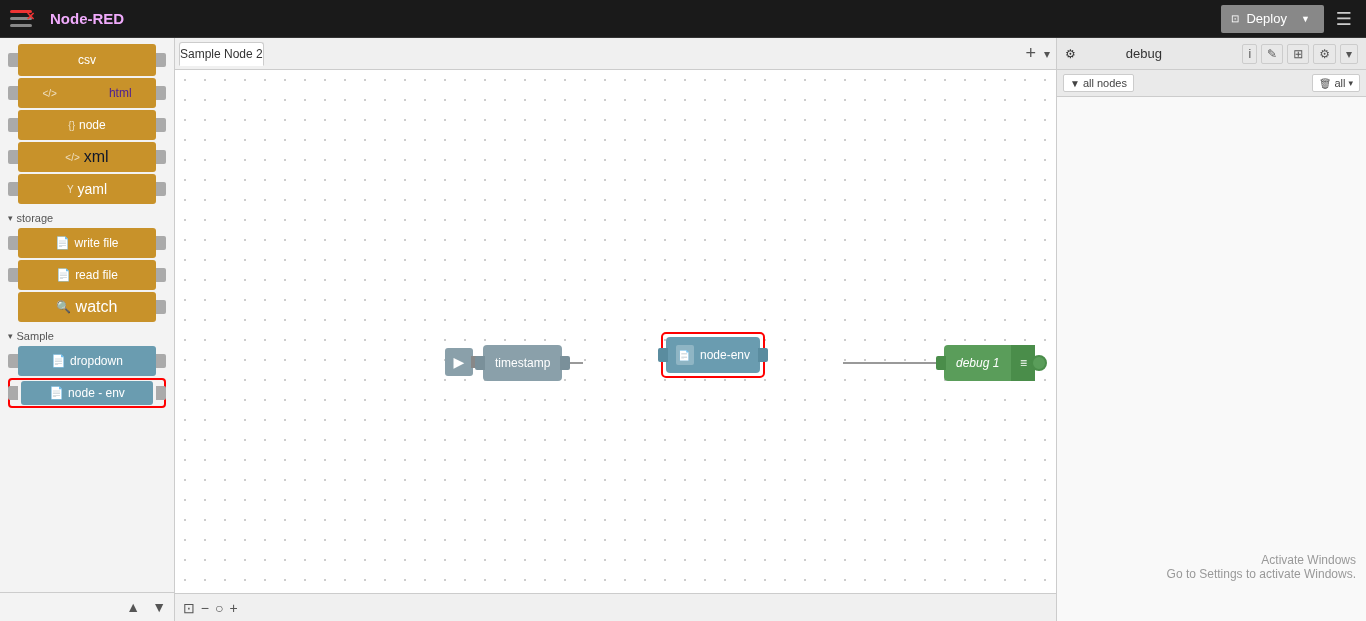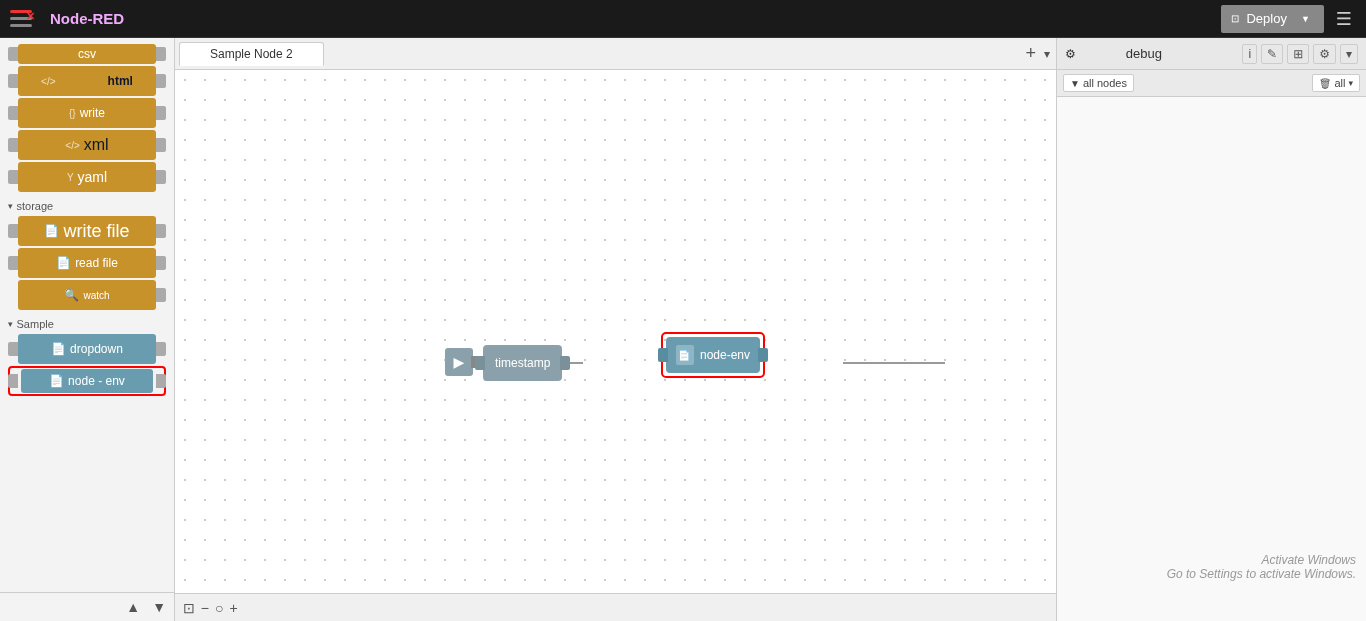--- a/index.html
+++ b/index.html
@@ -49,21 +49,21 @@
       align-items: center;
     }
 
     
     #canvas-area { flex: 1; display: flex; flex-direction: column; overflow: hidden; }
     #tab-bar {
       display: flex; align-items: center; background: #f0f0f0;
       border-bottom: 1px solid #ccc; height: 32px; padding: 0 4px;
     }
     .tab {
-      padding: 4px 30px; background: #e0e0e0; border: 1px solid #ccc;
+      padding: 4px 0; background: #e0e0e0; border: 1px solid #ccc;
       border-bottom: none; border-radius: 3px 3px 0 0; font-size: 12px;
       cursor: pointer; color: #333; margin-right: 2px;
     }
     .tab.active { background: #fff; border-bottom: 1px solid #fff; margin-bottom: -1px; }
     #tab-actions { margin-left: auto; display: flex; gap: 4px; }
     .tab-action-btn { background: none; border: none; cursor: pointer; color: #666; font-size: 16px; padding: 2px; }
 
     #canvas-wrapper { flex: 1; overflow: auto; background: #fff; position: relative; }
     #canvas {
       width: 1800px; height: 1200px;
@@ -99,21 +99,21 @@
       display: flex; align-items: center; gap: 3px;
       background: #fff; border: 1px solid #ccc; border-radius: 2px;
       padding: 2px 6px; cursor: pointer; font-size: 11px; color: #444;
     }
     .clear-btn {
       display: flex; align-items: center; gap: 3px;
       background: #fff; border: 1px solid #ccc; border-radius: 2px;
       padding: 2px 6px; cursor: pointer; font-size: 11px; color: #444;
     }
 
-    #debug-content { flex: 1; overflow-y: auto; background: #f9f9f9; padding: 8px; font-style: italic; }
+    #debug-content { flex: 1; overflow-y: auto; background: #f9f9f9; padding: 8px; }
 
     
     #node-list::-webkit-scrollbar { width: 6px; }
     #node-list::-webkit-scrollbar-track { background: #e0e0e0; }
     #node-list::-webkit-scrollbar-thumb { background: #aaa; border-radius: 3px; }
 
     #canvas-wrapper::-webkit-scrollbar { width: 10px; height: 10px; }
     #canvas-wrapper::-webkit-scrollbar-track { background: #e0e0e0; }
     #canvas-wrapper::-webkit-scrollbar-thumb { background: #aaa; border-radius: 3px; }
   </style>
@@ -141,40 +141,40 @@
     </button>
     <span id="menu-btn" style="color:#ccc;font-size:18px;cursor:pointer;padding:4px;">☰</span>
   </div>
 </div>
 
 <div id="main">
 
   <div id="sidebar">
     <div id="node-list">
 
-      <div style="display:flex;align-items:center;margin:2px 8px;border-radius:4px;cursor:pointer;height:20px;position:relative;">
+      <div style="display:flex;align-items:center;margin:2px 8px;border-radius:4px;cursor:pointer;height:32px;position:relative;">
         <div style="width:10px;height:14px;background:#aaa;border-radius:2px 0 0 2px;position:absolute;left:0;top:50%;transform:translateY(-50%);"></div>
         <div style="flex:1;display:flex;align-items:center;justify-content:center;background:#c8922a;border-radius:3px;height:100%;margin:0 10px;">
           <span style="font-size:12px;color:#fff;font-weight:500;">csv</span>
         </div>
         <div style="width:10px;height:14px;background:#aaa;border-radius:0 2px 2px 0;position:absolute;right:0;top:50%;transform:translateY(-50%);"></div>
       </div>
       <div style="display:flex;align-items:center;margin:2px 8px;border-radius:3px;cursor:pointer;height:30px;position:relative;">
         <div style="width:10px;height:14px;background:#aaa;border-radius:2px 0 0 2px;position:absolute;left:0;top:50%;transform:translateY(-50%);"></div>
         <div style="flex:1;display:flex;align-items:center;justify-content:center;background:#c8922a;border-radius:3px;height:100%;margin:0 10px;">
           <span style="font-size:10px;color:rgba(255,255,255,0.7);margin-right:4px;">&lt;/&gt;</span>
-          <span style="font-size:12px;color:#0f172a;font-weight:700;margin-left:48px;">html</span>
+          <span style="font-size:12px;color:#4c1d95;font-weight:400;margin-left:48px;">html</span>
         </div>
         <div style="width:10px;height:14px;background:#aaa;border-radius:0 2px 2px 0;position:absolute;right:0;top:50%;transform:translateY(-50%);"></div>
       </div>
       <div style="display:flex;align-items:center;margin:2px 8px;border-radius:3px;cursor:pointer;height:30px;position:relative;">
         <div style="width:10px;height:14px;background:#aaa;border-radius:2px 0 0 2px;position:absolute;left:0;top:50%;transform:translateY(-50%);"></div>
         <div style="flex:1;display:flex;align-items:center;justify-content:center;background:#c8922a;border-radius:3px;height:100%;margin:0 10px;">
           <span style="font-size:10px;color:rgba(255,255,255,0.7);margin-right:4px;">{}</span>
-          <span style="font-size:12px;color:#fff;font-weight:500;">write</span>
+          <span style="font-size:12px;color:#fff;font-weight:500;">node</span>
         </div>
         <div style="width:10px;height:14px;background:#aaa;border-radius:0 2px 2px 0;position:absolute;right:0;top:50%;transform:translateY(-50%);"></div>
       </div>
       <div style="display:flex;align-items:center;margin:2px 8px;border-radius:3px;cursor:pointer;height:30px;position:relative;">
         <div style="width:10px;height:14px;background:#aaa;border-radius:2px 0 0 2px;position:absolute;left:0;top:50%;transform:translateY(-50%);"></div>
         <div style="flex:1;display:flex;align-items:center;justify-content:center;background:#c8922a;border-radius:3px;height:100%;margin:0 10px;">
           <span style="font-size:10px;color:rgba(255,255,255,0.7);margin-right:4px;">&lt;/&gt;</span>
           <span style="font-size:16px;color:#0f172a;font-weight:500;">xml</span>
         </div>
         <div style="width:10px;height:14px;background:#aaa;border-radius:0 2px 2px 0;position:absolute;right:0;top:50%;transform:translateY(-50%);"></div>
@@ -190,38 +190,38 @@
 
       <div style="padding:6px 8px 2px;font-size:11px;color:#555;cursor:pointer;display:flex;align-items:center;gap:4px;">
         <span style="font-size:9px;">▾</span>
         <span>storage</span>
       </div>
 
       <div style="display:flex;align-items:center;margin:2px 8px;border-radius:3px;cursor:pointer;height:30px;position:relative;">
         <div style="width:10px;height:14px;background:#aaa;border-radius:2px 0 0 2px;position:absolute;left:0;top:50%;transform:translateY(-50%);"></div>
         <div style="flex:1;display:flex;align-items:center;justify-content:center;background:#c8922a;border-radius:3px;height:100%;margin:0 10px;gap:4px;">
           <span style="font-size:12px;">📄</span>
-          <span style="font-size:18px;color:#fff;font-weight:500;">write file</span>
+          <span style="font-size:12px;color:#fff;font-weight:500;">write file</span>
         </div>
         <div style="width:10px;height:14px;background:#aaa;border-radius:0 2px 2px 0;position:absolute;right:0;top:50%;transform:translateY(-50%);"></div>
       </div>
 
       <div style="display:flex;align-items:center;margin:2px 8px;border-radius:3px;cursor:pointer;height:30px;position:relative;">
         <div style="width:10px;height:14px;background:#aaa;border-radius:2px 0 0 2px;position:absolute;left:0;top:50%;transform:translateY(-50%);"></div>
         <div style="flex:1;display:flex;align-items:center;justify-content:center;background:#c8922a;border-radius:3px;height:100%;margin:0 10px;gap:4px;">
           <span style="font-size:12px;">📄</span>
           <span style="font-size:12px;color:#fff;font-weight:500;">read file</span>
         </div>
         <div style="width:10px;height:14px;background:#aaa;border-radius:0 2px 2px 0;position:absolute;right:0;top:50%;transform:translateY(-50%);"></div>
       </div>
 
       <div style="display:flex;align-items:center;margin:2px 8px;border-radius:3px;cursor:pointer;height:30px;position:relative;">
         <div style="flex:1;display:flex;align-items:center;justify-content:center;background:#c8922a;border-radius:3px;height:100%;margin:0 10px;gap:4px;">
           <span style="font-size:12px;">🔍</span>
-          <span style="font-size:10px;color:#fff;font-weight:500;">watch</span>
+          <span style="font-size:16px;color:#fff;font-weight:500;">watch</span>
         </div>
         <div style="width:10px;height:14px;background:#aaa;border-radius:0 2px 2px 0;position:absolute;right:0;top:50%;transform:translateY(-50%);"></div>
       </div>
 
       <div style="padding:6px 8px 2px;font-size:11px;color:#555;cursor:pointer;display:flex;align-items:center;gap:4px;">
         <span style="font-size:9px;">▾</span>
         <span>Sample</span>
       </div>
 
       <div style="display:flex;align-items:center;margin:2px 8px;border-radius:3px;cursor:pointer;height:30px;position:relative;">
@@ -287,20 +287,32 @@
           <div style="height:36px;display:flex;align-items:center;">
             <div style="background:#6a9cb0;border-radius:4px;height:36px;display:flex;align-items:center;padding:0 10px;position:relative;gap:6px;">
               <div style="width:10px;height:14px;background:#5a8c9f;border-radius:2px 0 0 2px;position:absolute;left:-8px;top:50%;transform:translateY(-50%);"></div>
               <span style="width:18px;height:20px;background:rgba(255,255,255,0.25);border-radius:2px;display:flex;align-items:center;justify-content:center;font-size:10px;color:white;">📄</span>
               <span style="font-size:12px;color:#fff;font-weight:500;">node-env</span>
               <div style="width:10px;height:14px;background:#5a8c9f;border-radius:0 2px 2px 0;position:absolute;right:-8px;top:50%;transform:translateY(-50%);"></div>
             </div>
           </div>
         </div>
 
+        <div style="position:absolute;top:275px;left:769px;height:36px;display:flex;align-items:center;gap:0;">
+          <div style="background:#5a9d5a;border-radius:4px 0 0 4px;height:36px;display:flex;align-items:center;padding:0 12px;position:relative;">
+            <div style="width:10px;height:14px;background:#4a8d4a;border-radius:2px 0 0 2px;position:absolute;left:-8px;top:50%;transform:translateY(-50%);"></div>
+            <span style="font-size:12px;color:#fff;font-style:italic;font-weight:500;">debug 1</span>
+          </div>
+
+          <div style="width:24px;height:36px;background:#4a8d4a;display:flex;align-items:center;justify-content:center;cursor:pointer;">
+            <span style="color:#fff;font-size:12px;">≡</span>
+          </div>
+
+          <div style="width:16px;height:16px;background:#5a9d5a;border-radius:50%;border:2px solid #4a8d4a;margin-left:-4px;"></div>
+        </div>
       </div>
     </div>
 
     <div id="canvas-bottom" style="border-top:1px solid #ccc;background:#f0f0f0;height:28px;display:flex;align-items:center;padding:0 8px;gap:6px;">
       <button style="background:none;border:none;cursor:pointer;color:#555;font-size:14px;">⊡</button>
       <button style="background:none;border:none;cursor:pointer;color:#555;font-size:14px;">−</button>
       <button style="background:none;border:none;cursor:pointer;color:#555;font-size:14px;">○</button>
       <button style="background:none;border:none;cursor:pointer;color:#555;font-size:14px;">+</button>
     </div>
   </div>

